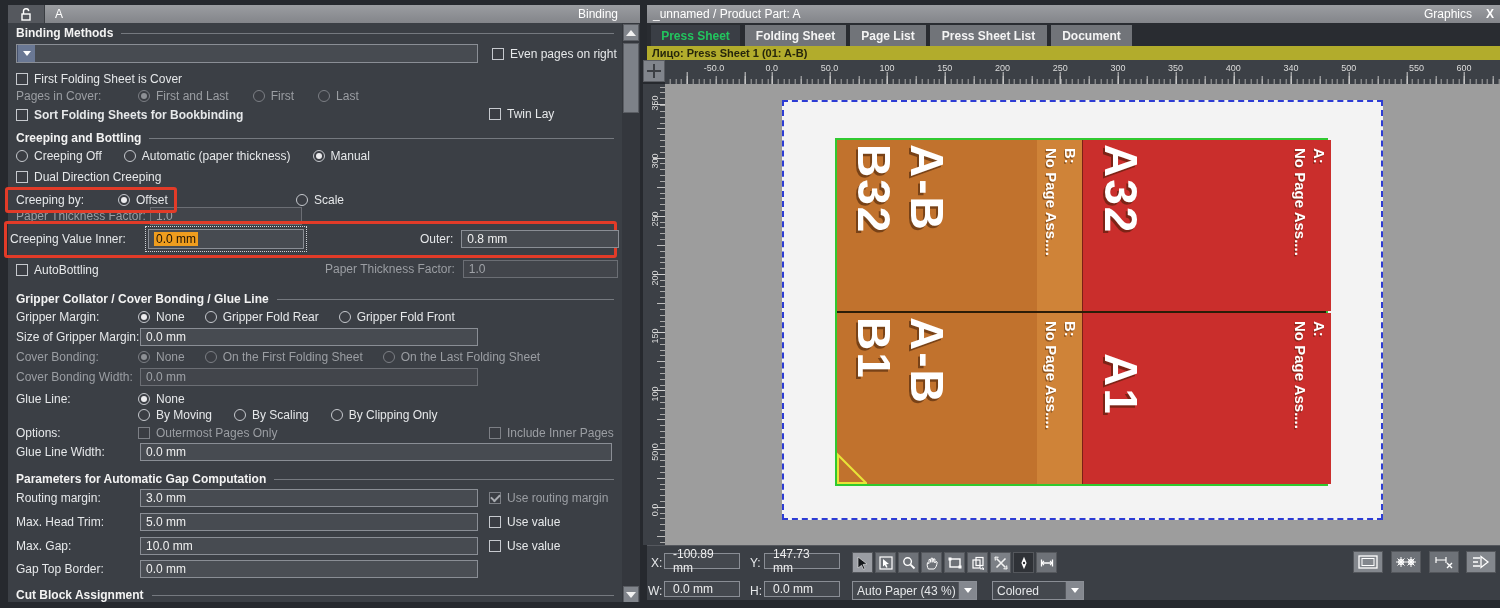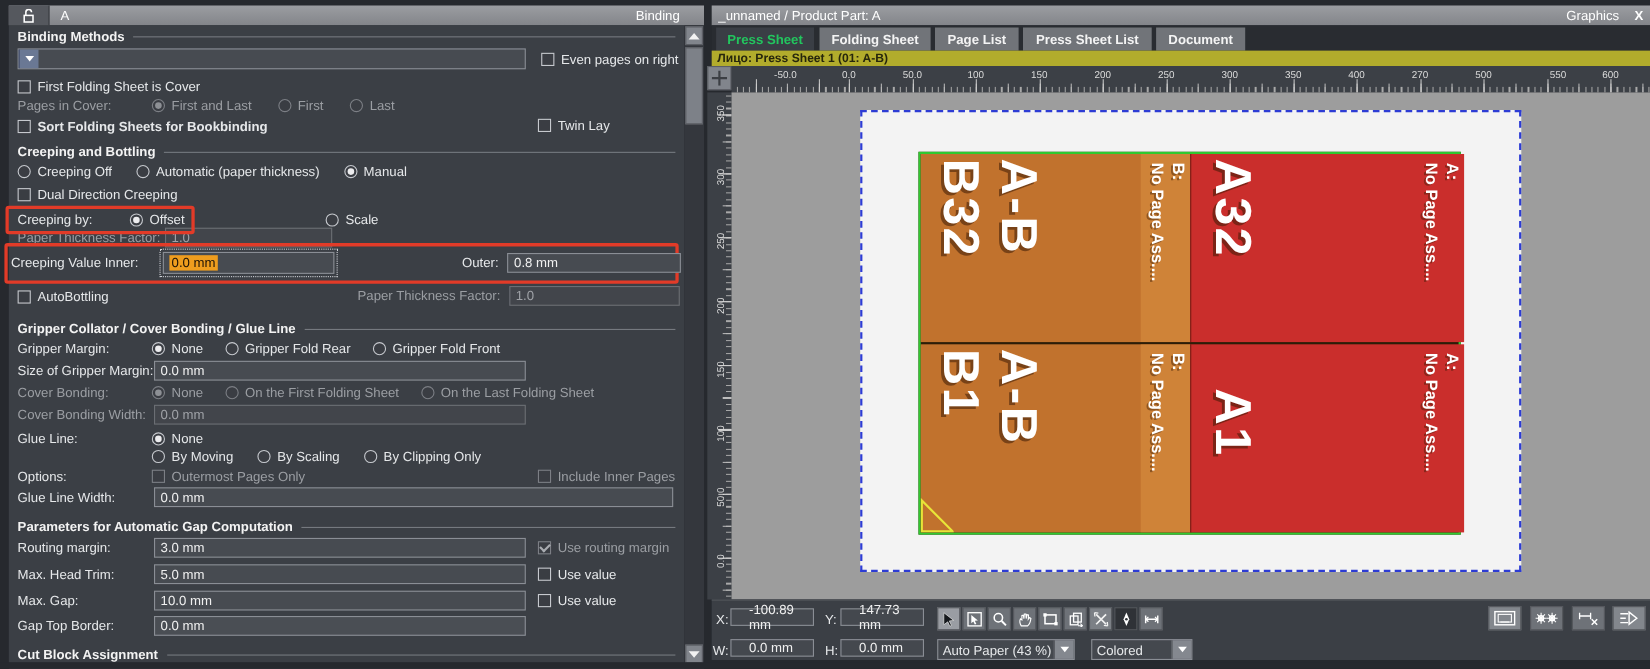--- a/index.html
+++ b/index.html
@@ -65,21 +65,21 @@
   .block{border:2px solid #30c930;background:#2c1d08;}
   .cell{position:absolute;overflow:hidden;}
   .cell.orange{background:#c1722d;}
   .cell.red{background:#ca2e2c;border-left:1px solid #7c1f16;}
   .strip{position:absolute;right:0;top:0;bottom:0;width:45px;background:#cf8338;}
   .rot{position:absolute;transform:rotate(90deg);transform-origin:top left;color:#fff;font-weight:bold;}
   .bigtxt{font-size:46px;line-height:53px;letter-spacing:2px;text-shadow:2.5px 2.5px 0 rgba(60,28,6,.55);}
   .sidetxt{font-size:15px;line-height:19px;text-shadow:1.5px 1.5px 0 rgba(60,28,6,.45);}
   
   .statusbar{background:#3b3f45;border-top:1px solid #55585e;}
-  .sfld{background:#44484e;border:1px solid #8a8e95;color:#f0f0f0;display:flex;align-items:center;padding:0 16px;height:16px;box-sizing:border-box;}
+  .sfld{background:#44484e;border:1px solid #8a8e95;color:#f0f0f0;display:flex;align-items:center;padding:0 8px;height:16px;box-sizing:border-box;}
   .toolbtn{position:absolute;width:21px;height:21px;background:#6e7278;border:1px solid #54575c;display:flex;align-items:center;justify-content:center;box-sizing:border-box;}
   .toolbtn.active{background:#9a9da3;}
   .toolbtn.dark{background:#2f3237;}
   .toolbtn.alt{background:#7c8086;}
   .bigbtn{position:absolute;width:30px;height:22px;background:#6e7278;border:1px solid #54575c;display:flex;align-items:center;justify-content:center;box-sizing:border-box;}
   .bigbtn.lit{background:#83878d;}
   .dd{display:flex;align-items:center;background:#44484e;border:1px solid #8a8e95;height:19px;box-sizing:border-box;}
   .dd .txt{flex:1;padding:0 4px;white-space:nowrap;overflow:hidden;}
   .ddbtn2{width:17px;height:100%;background:#84888f;border-left:1px solid #55585e;display:flex;align-items:center;justify-content:center;flex:none;}
   .ddbtn2 .tri{width:0;height:0;border-left:4px solid transparent;border-right:4px solid transparent;border-top:5px solid #fff;}
@@ -370,21 +370,21 @@
       <span class="rlabel" style="left: 49px;">-50.0</span>
       <span class="rlabel" style="left: 106.7px;">0.0</span>
       <span class="rlabel" style="left: 164.4px;">50.0</span>
       <span class="rlabel" style="left: 222.1px;">100</span>
       <span class="rlabel" style="left: 279.8px;">150</span>
       <span class="rlabel" style="left: 337.5px;">200</span>
       <span class="rlabel" style="left: 395.2px;">250</span>
       <span class="rlabel" style="left: 452.9px;">300</span>
       <span class="rlabel" style="left: 510.6px;">350</span>
       <span class="rlabel" style="left: 568.3px;">400</span>
-      <span class="rlabel" style="left: 626px;">270</span>
+      <span class="rlabel" style="left: 626px;">340</span>
       <span class="rlabel" style="left: 683.7px;">500</span>
       <span class="rlabel" style="left: 741.4px; padding-left: 20px;">550</span>
       <span class="rlabel" style="left: 799.1px;">600</span>
     </div>
   <div class="abs ruler vruler" id="vruler" style="left:643px;top:84px;width:22px;height:461px;">
       <span class="rvlabel" style="top: 14px;">350</span>
       <span class="rvlabel" style="top: 72.2px;">300</span>
       <span class="rvlabel" style="top: 130.4px;">250</span>
       <span class="rvlabel" style="top: 188.6px;">200</span>
       <span class="rvlabel" style="top: 246.8px;">150</span>

